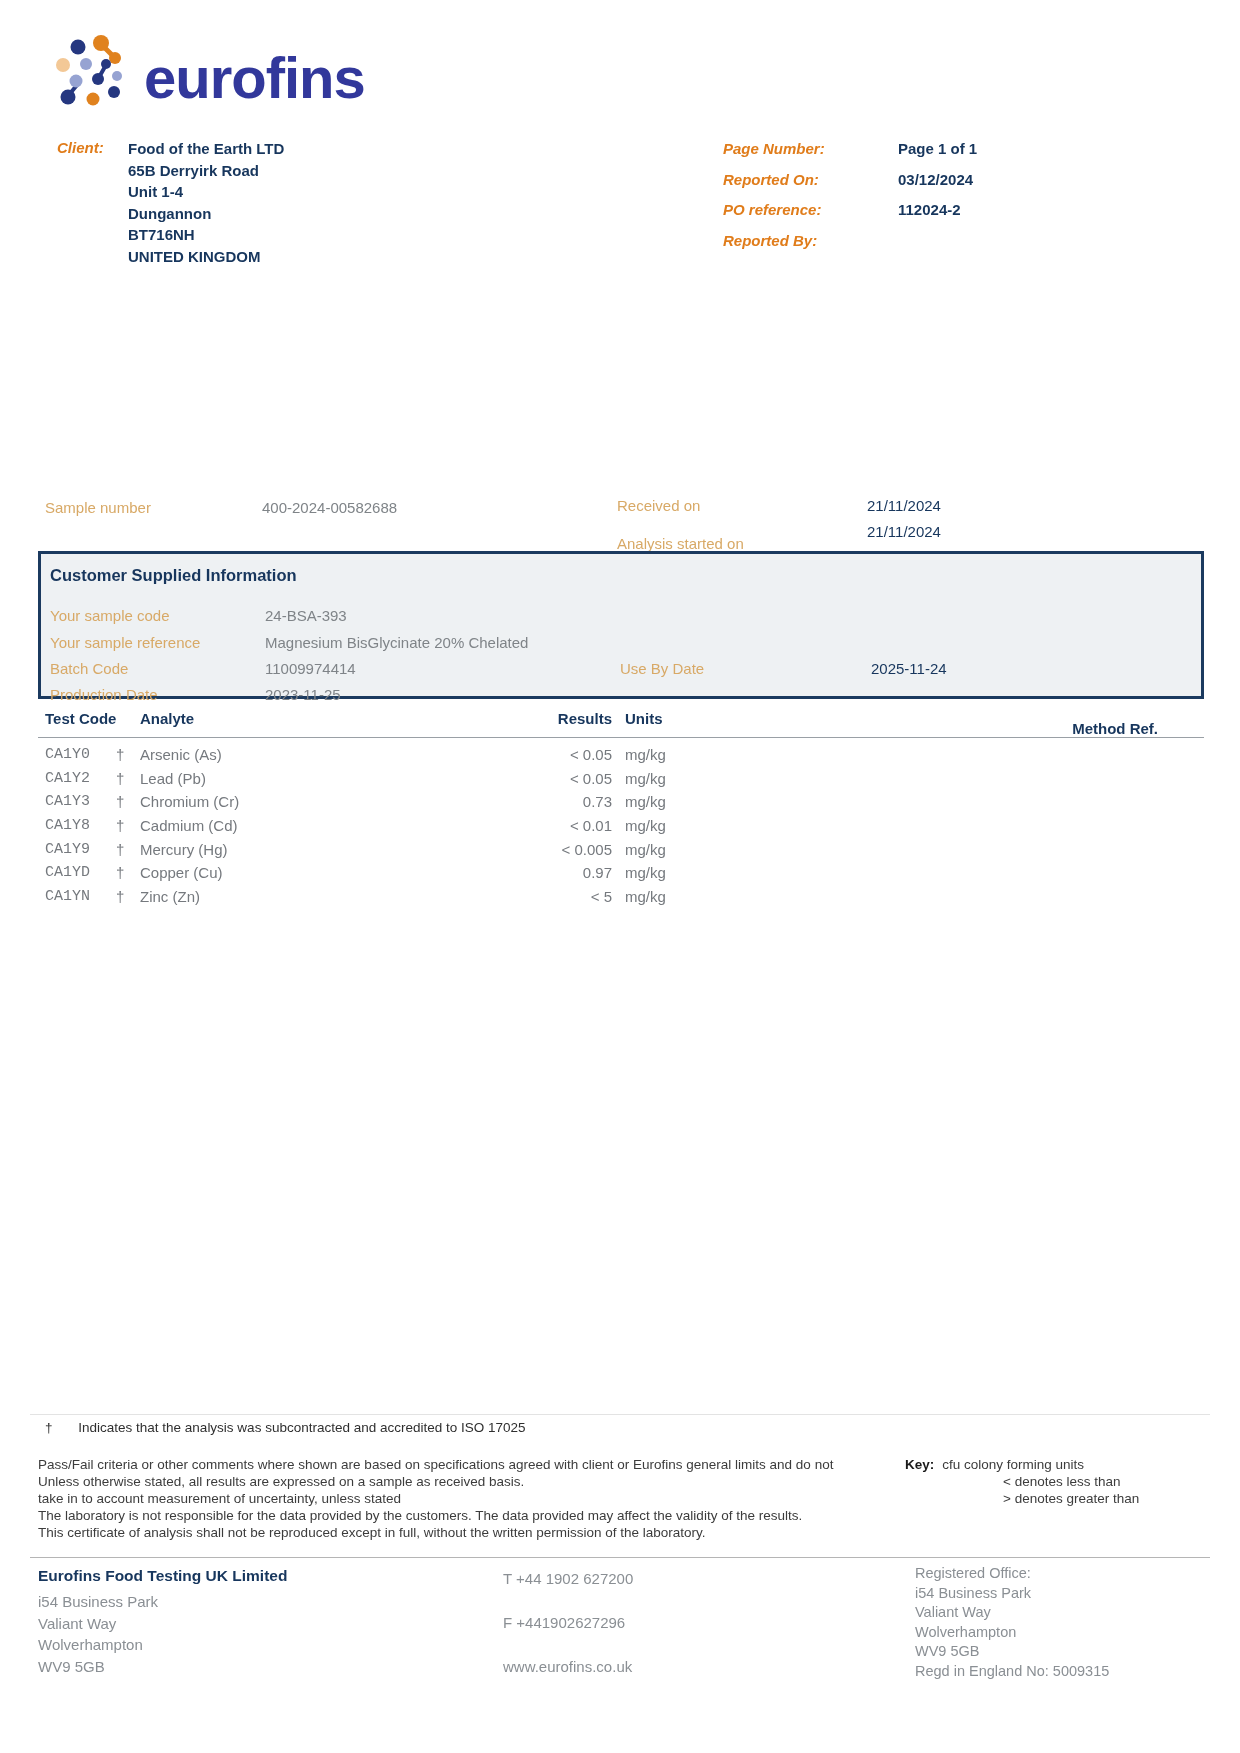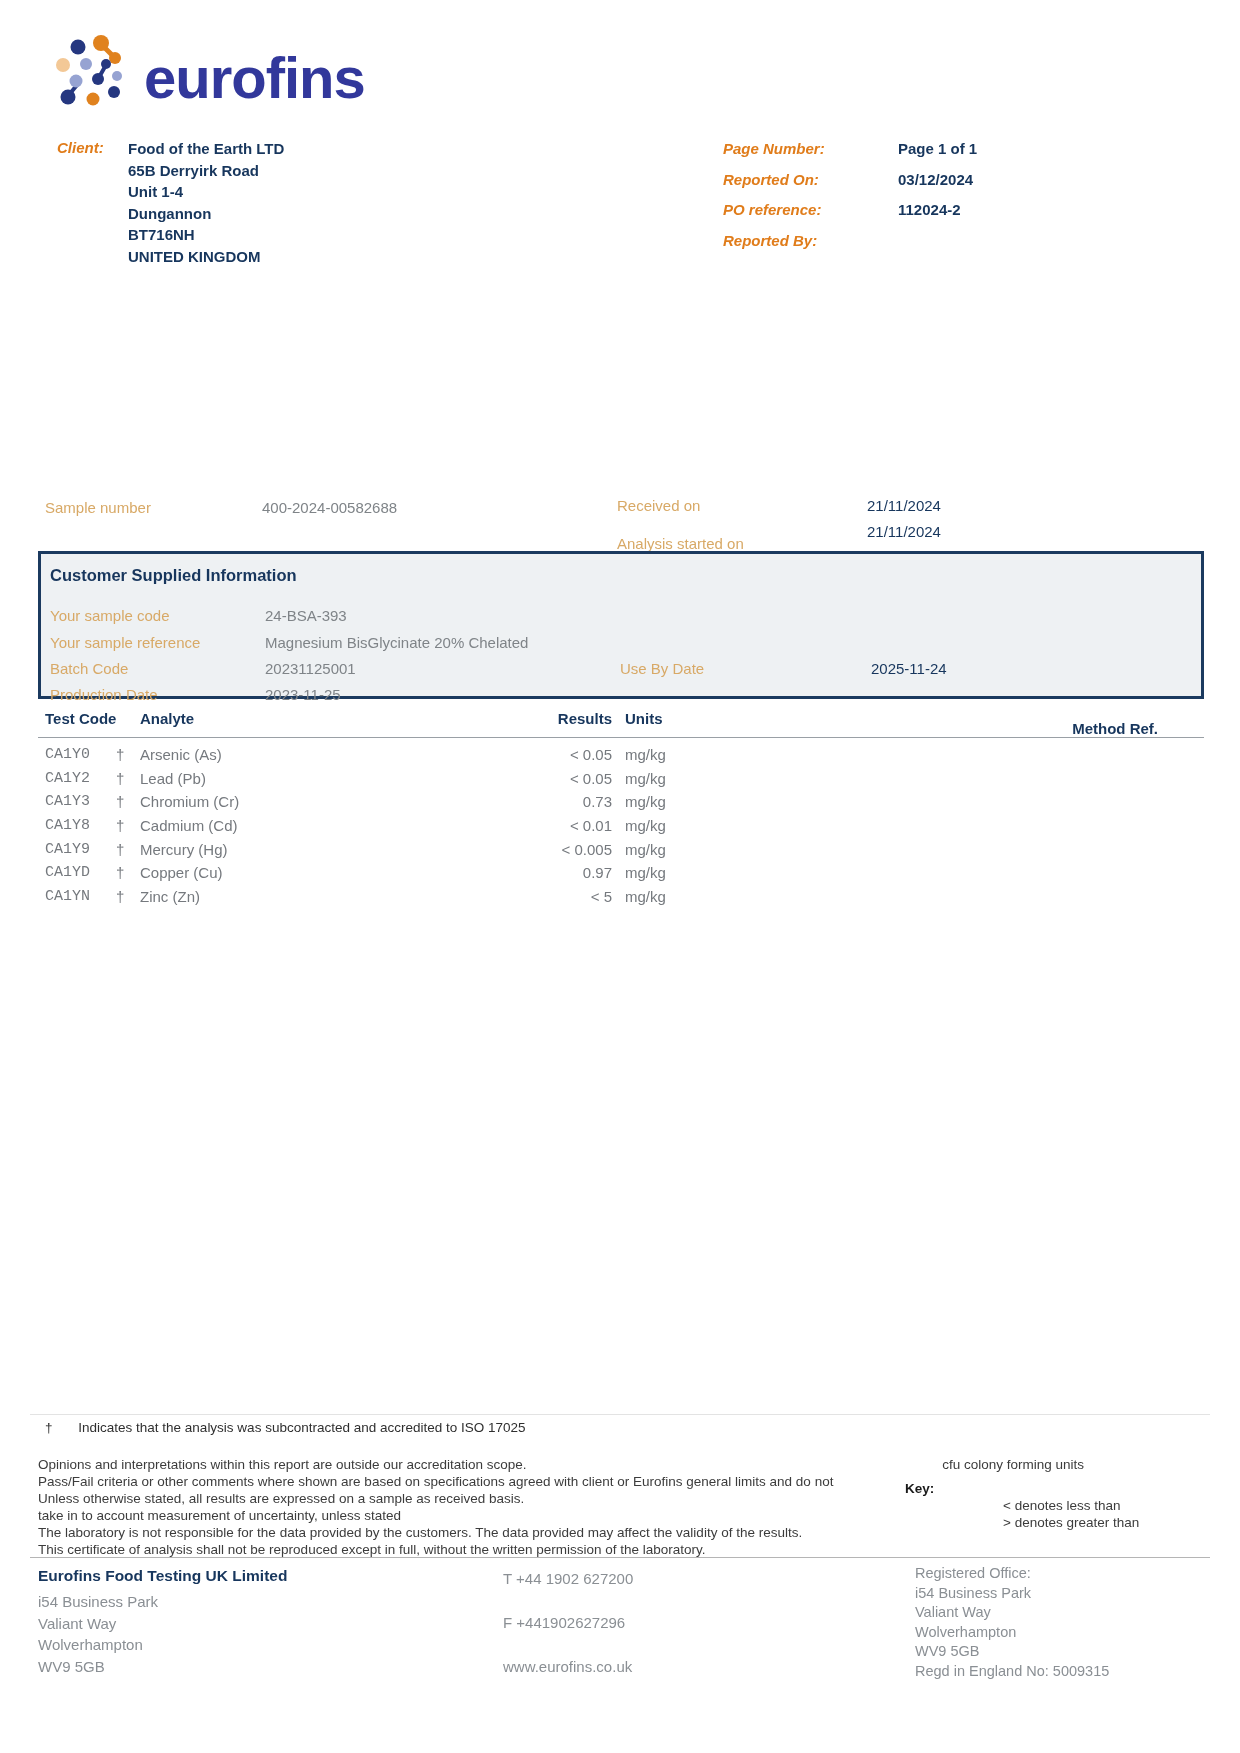--- a/index.html
+++ b/index.html
@@ -49,21 +49,21 @@
   .t-units{position:absolute;left:625px;}
   .t-method{position:absolute;left:1000px;width:158px;text-align:right;}
 
   
   .notes-sep-top{position:absolute;left:30px;top:1414px;width:1180px;height:1px;background:#e3e3e3;}
   .dagger-note{position:absolute;left:45px;top:1420px;font-size:13.5px;color:#2f2f2f;}
   .dagger-note .txt{margin-left:22px;}
   .notes-par{position:absolute;left:38px;top:1456px;font-size:13.5px;color:#3c3c3c;line-height:17px;}
   .key-block{position:absolute;left:905px;top:1456px;font-size:13.5px;color:#3c3c3c;line-height:17px;}
   .key-line1{display:flex;}
-  .key-label{font-weight:bold;color:#1a1a1a;margin-right:8px;margin-top:24px;}
+  .key-label{font-weight:bold;color:#1a1a1a;margin-right:8px;}
   .key-indent{padding-left:98px;}
 
   
   .footer-sep{position:absolute;left:30px;top:1557px;width:1180px;height:1px;background:#b5b5b5;}
   .f-company{position:absolute;left:38px;top:1567px;font-size:15.5px;font-weight:bold;color:#17365d;}
   .f-address{position:absolute;left:38px;top:1591px;font-size:15px;color:#8a8f94;line-height:21.5px;}
   .f-phone-t{position:absolute;left:503px;top:1570px;font-size:15px;color:#8a8f94;}
   .f-phone-f{position:absolute;left:503px;top:1614px;font-size:15px;color:#8a8f94;}
   .f-web{position:absolute;left:503px;top:1658px;font-size:15px;color:#8a8f94;}
   .f-reg{position:absolute;left:915px;top:1564px;font-size:14.5px;color:#8a8f94;line-height:19.5px;}
@@ -132,21 +132,21 @@
   <div class="pos tan" style="left:617px;top:522px;margin-top:12px;">Analysis started on</div>
   <div class="pos navyval" style="left:867px;top:522px;">21/11/2024</div>
 
   <div class="cust-box">
     <div class="cust-title">Customer Supplied Information</div>
     <div class="bx tan" style="left:9px;top:52px;">Your sample code</div>
     <div class="bx grayval" style="left:224px;top:52px;">24-BSA-393</div>
     <div class="bx tan" style="left:9px;top:79px;">Your sample reference</div>
     <div class="bx grayval" style="left:224px;top:79px;">Magnesium BisGlycinate 20% Chelated</div>
     <div class="bx tan" style="left:9px;top:105px;">Batch Code</div>
-    <div class="bx grayval" style="left:224px;top:105px;">20231125001</div>
+    <div class="bx grayval" style="left:224px;top:105px;">11009974414</div>
     <div class="bx tan" style="left:579px;top:105px;">Use By Date</div>
     <div class="bx navyval" style="left:830px;top:105px;">2025-11-24</div>
     <div class="bx tan" style="left:9px;top:131px;">Production Date</div>
     <div class="bx grayval" style="left:224px;top:131px;">2023-11-25</div>
   </div>
 
   <div class="th" style="left:45px;top:710px;">Test Code</div>
   <div class="th" style="left:140px;top:710px;">Analyte</div>
   <div class="th" style="left:430px;top:710px;width:182px;text-align:right;">Results</div>
   <div class="th" style="left:625px;top:710px;">Units</div>
@@ -211,21 +211,20 @@
       <span class="t-method"></span>
     </div>
   </div>
 
   <div class="notes-sep-top"></div>
   <div class="dagger-note">
     <span>†</span>
     <span class="txt">Indicates that the analysis was subcontracted and accredited to ISO 17025</span>
   </div>
   <div class="notes-par">
-    <div>Opinions and interpretations within this report are outside our accreditation scope.</div>
     <div>Pass/Fail criteria or other comments where shown are based on specifications agreed with client or Eurofins general limits and do not</div>
     <div>Unless otherwise stated, all results are expressed on a sample as received basis.</div>
     <div>take in to account measurement of uncertainty, unless stated</div>
     <div>The laboratory is not responsible for the data provided by the customers. The data provided may affect the validity of the results.</div>
     <div>This certificate of analysis shall not be reproduced except in full, without the written permission of the laboratory.</div>
   </div>
   <div class="key-block">
     <div class="key-line1">
       <span class="key-label">Key:</span>
       <span>cfu colony forming units</span>

